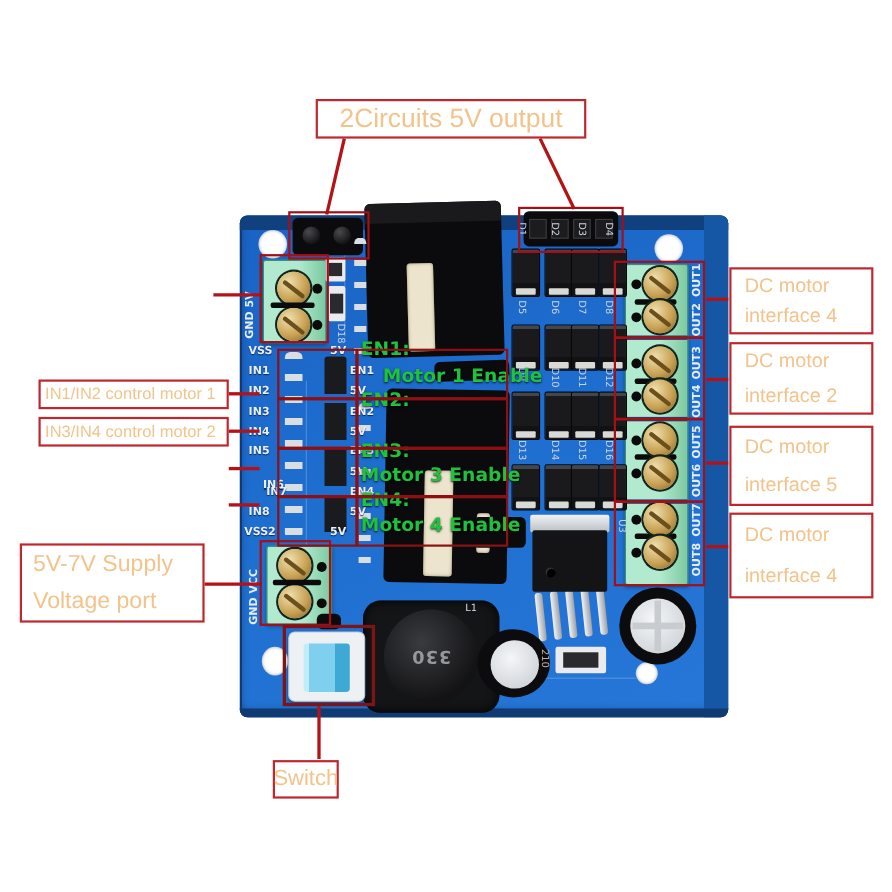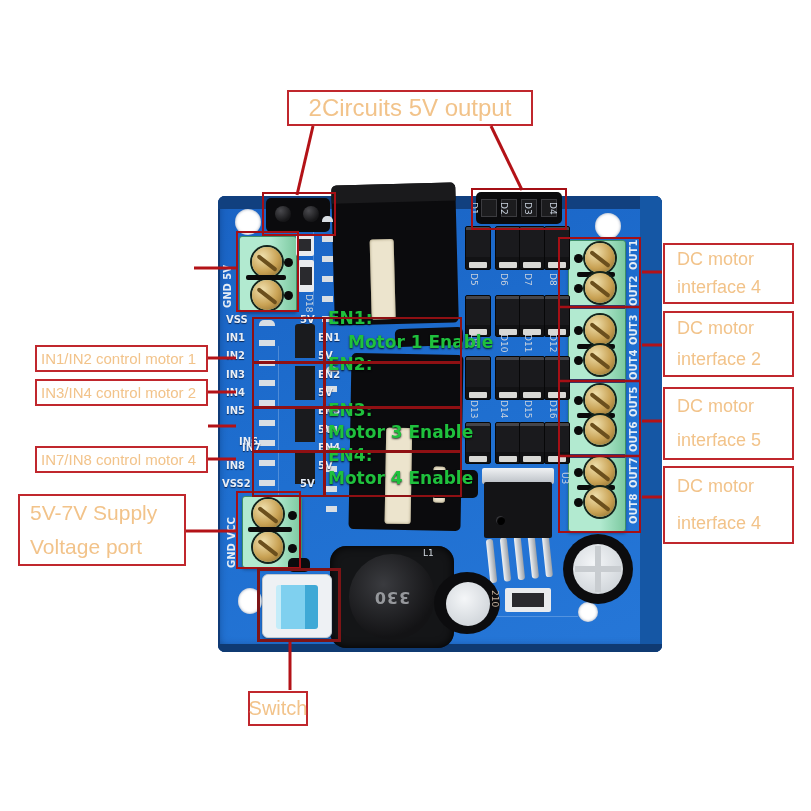--- a/index.html
+++ b/index.html
@@ -316,23 +316,20 @@
     <span class="l">2Circuits 5V output</span>
   </div>
 
 
   <div class="abox" style="left:35px;top:345px;width:173px;height:27px;justify-content:center;padding-left:4px;font-size:15px;">
     <span class="l">IN1/IN2 control motor 1</span>
   </div>
   <div class="abox" style="left:35px;top:379px;width:173px;height:27px;justify-content:center;padding-left:4px;font-size:15px;">
     <span class="l">IN3/IN4 control motor 2</span>
   </div>
-  <div class="abox" style="left:35px;top:446px;width:173px;height:27px;justify-content:center;padding-left:4px;font-size:15px;">
-    <span class="l">IN7/IN8 control motor 4</span>
-  </div>
 
   <div class="abox" style="left:18px;top:494px;width:168px;height:72px;padding-left:10px;font-size:21px;">
     <span class="l">5V-7V Supply</span>
     <span class="l">Voltage port</span>
   </div>
 
   <div class="abox" style="left:248px;top:691px;width:60px;height:35px;align-items:center;justify-content:center;font-size:20px;">
     <span class="l">Switch</span>
   </div>
 

